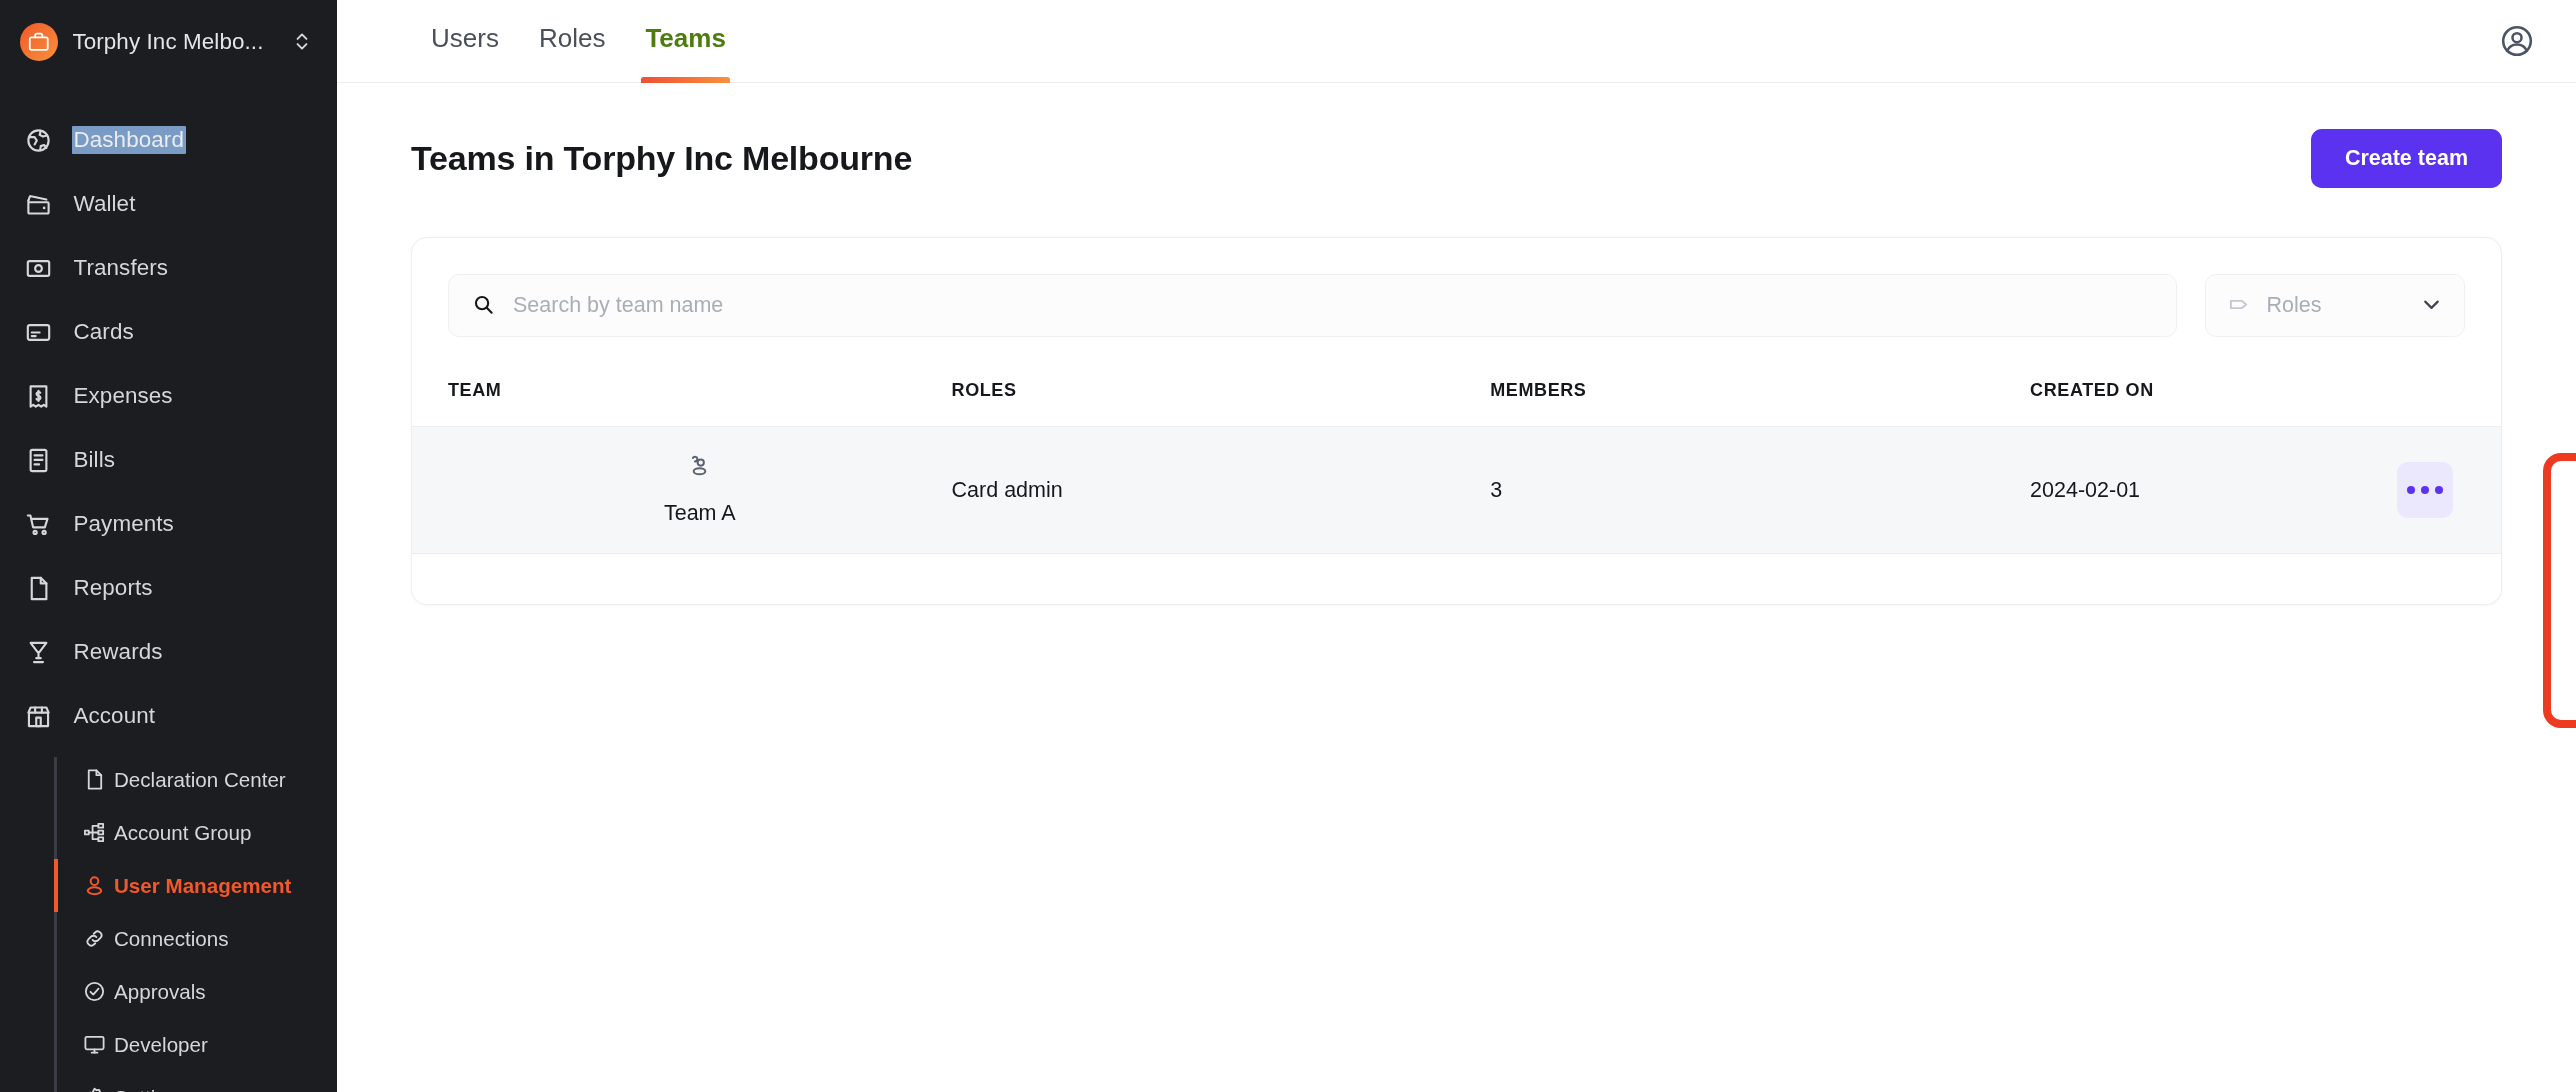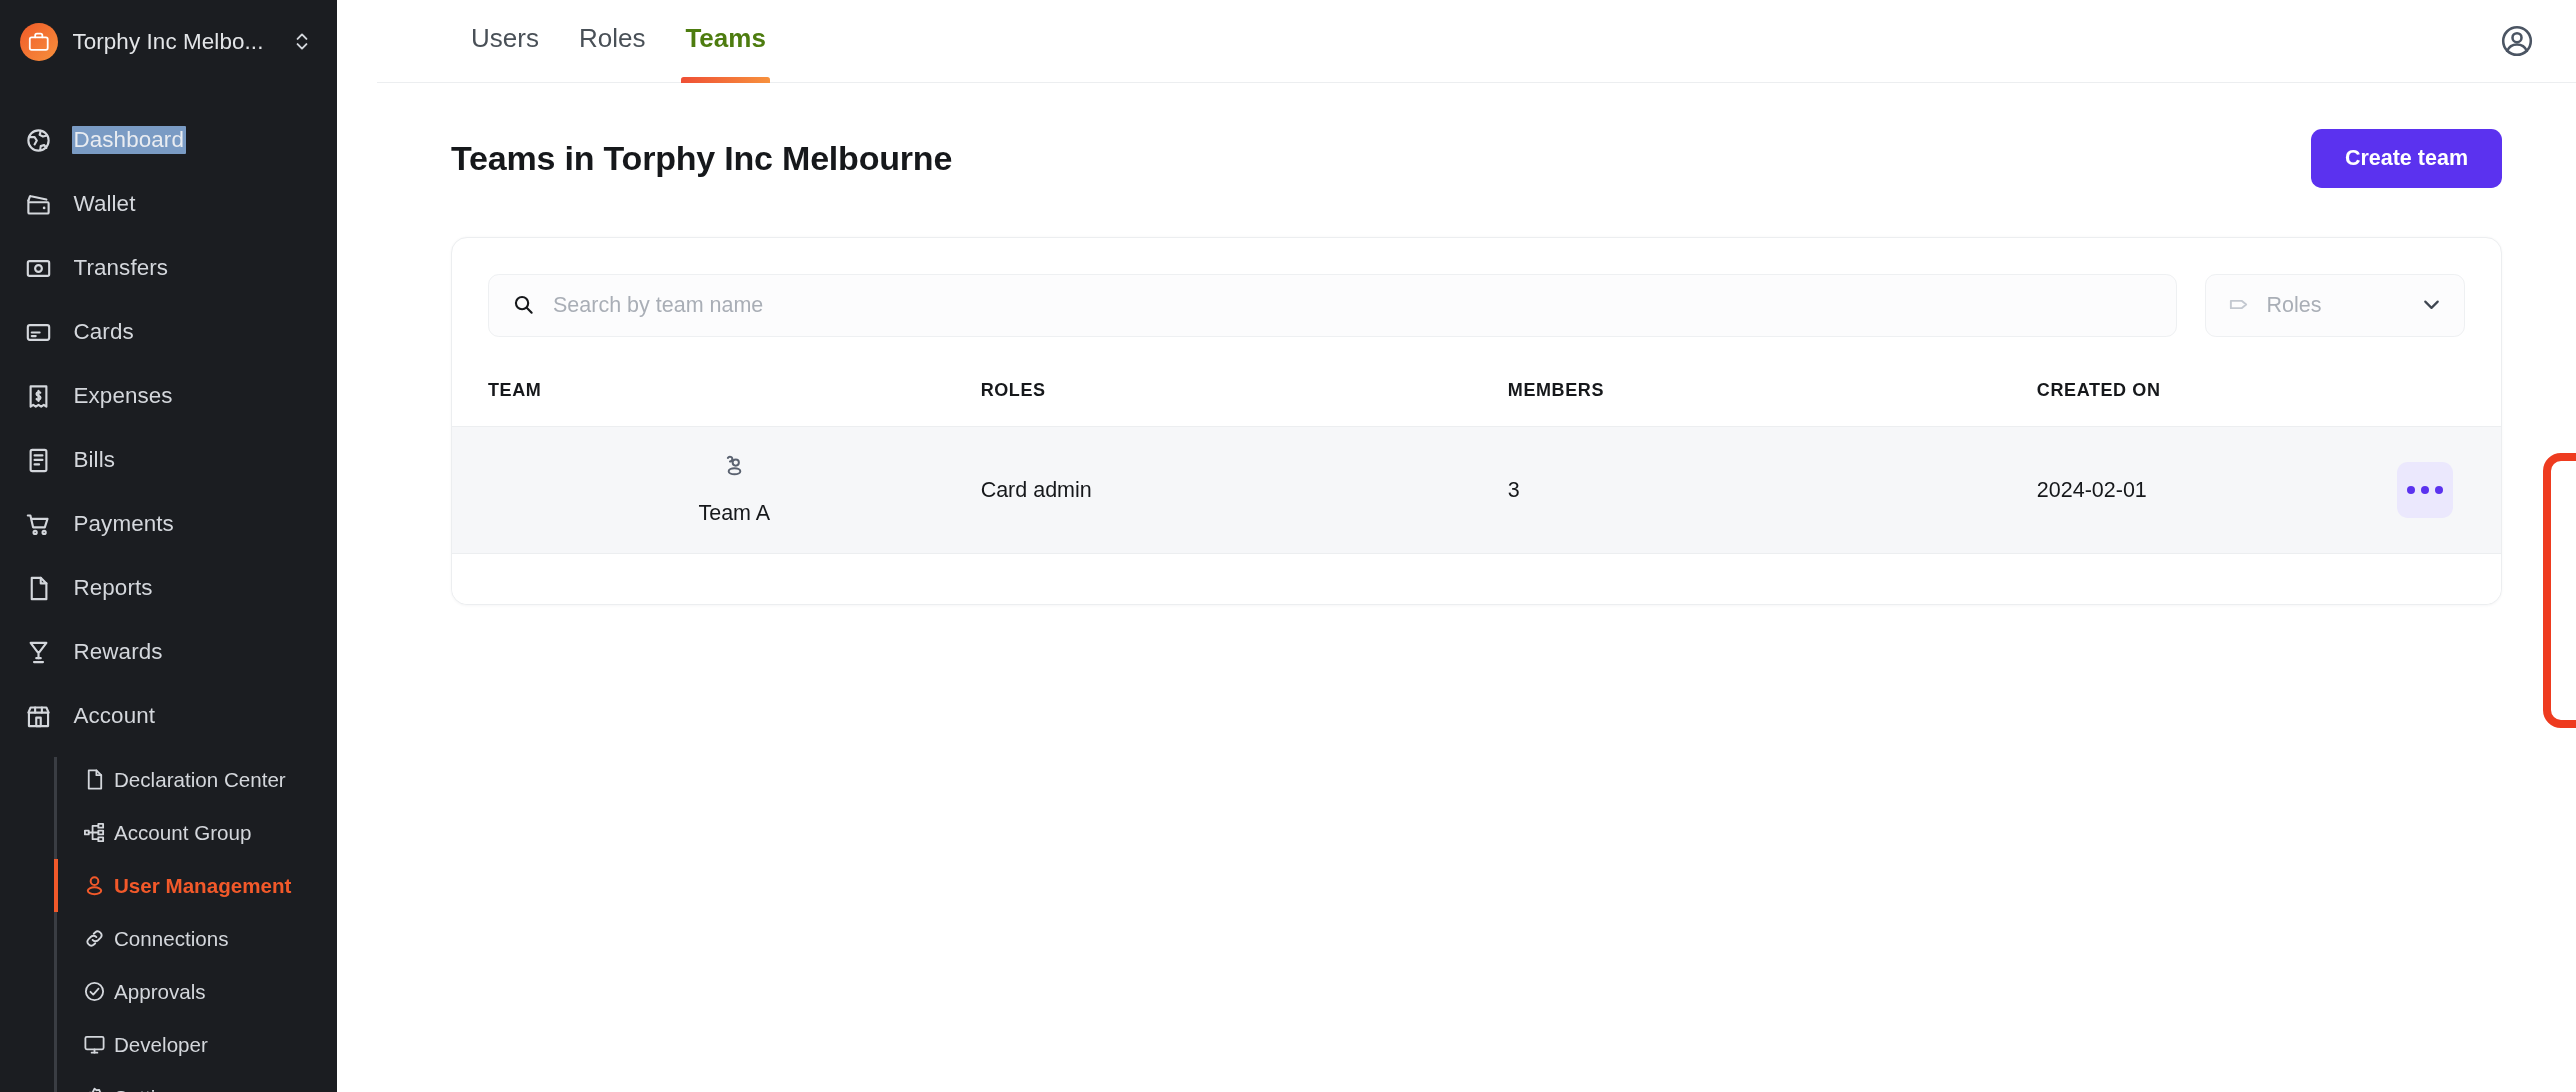--- a/index.html
+++ b/index.html
@@ -119,21 +119,20 @@
   }
   .subnav-item.active .subnav-label { color: #f2592a; font-weight: bold; }
 
   
   .main {
     flex: 1;
     height: 1092px;
     background: #ffffff;
     position: relative;
     overflow: hidden;
-    padding-left: 40px;
   }
   .topbar {
     height: 83px;
     border-bottom: 0.9px solid #eceef0;
     display: flex;
     align-items: center;
     padding-left: 74px;
     padding-right: 36px;
   }
   .tabs { display: flex; gap: 0; height: 83px; align-items: flex-start; }

